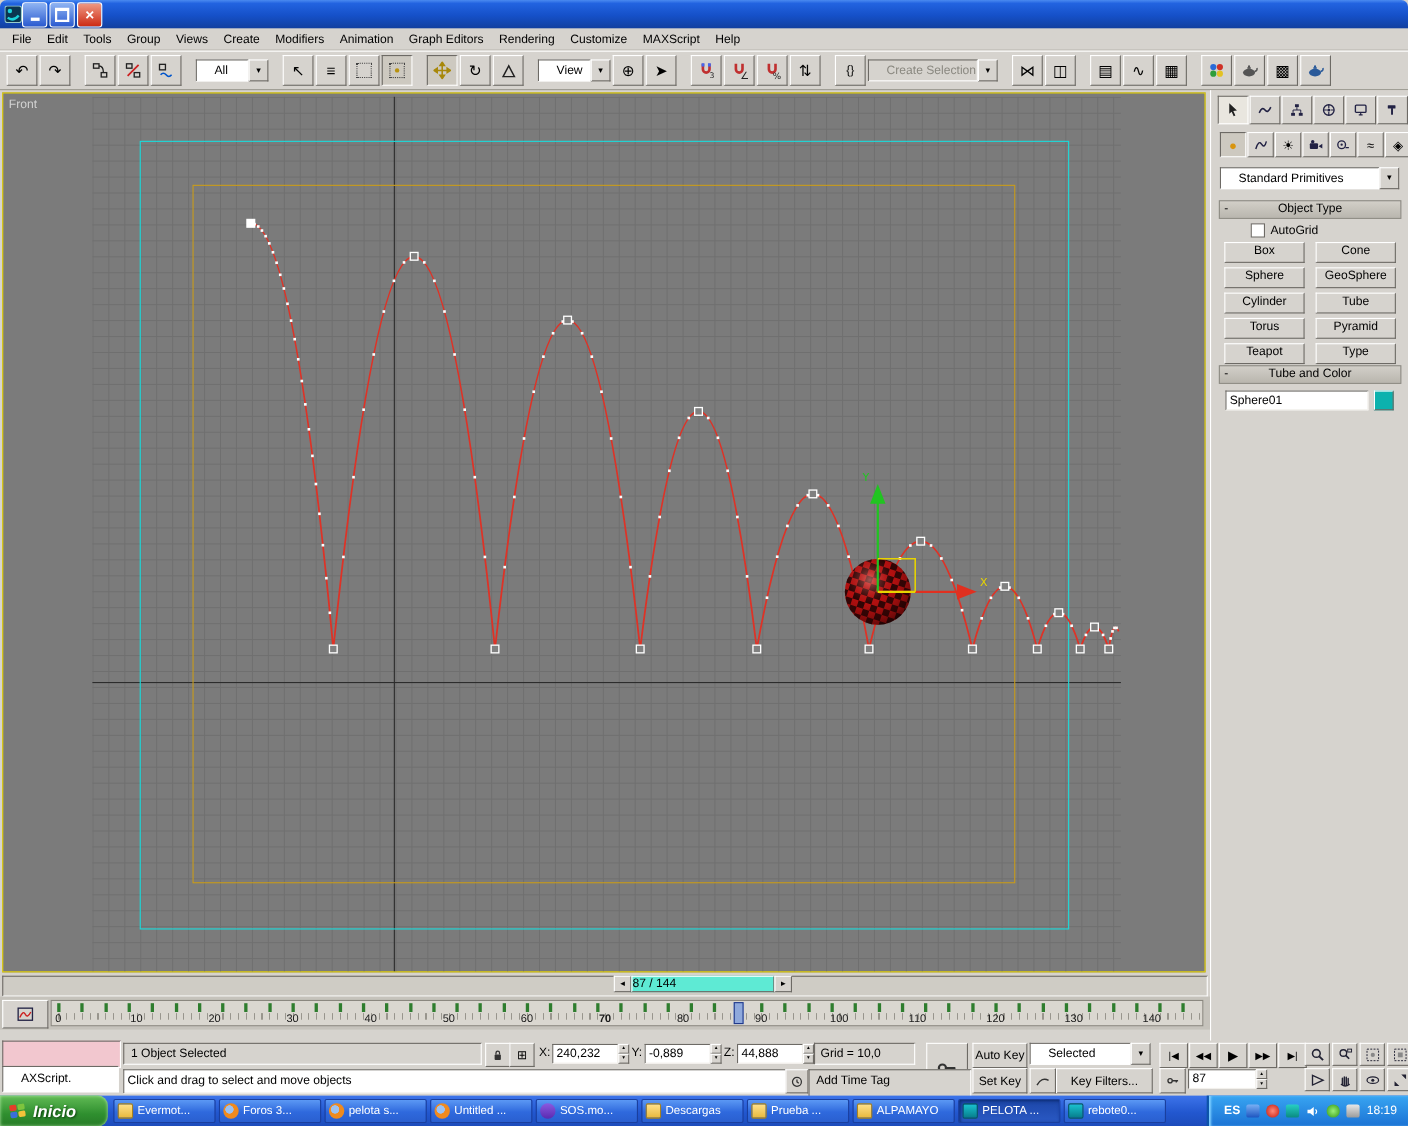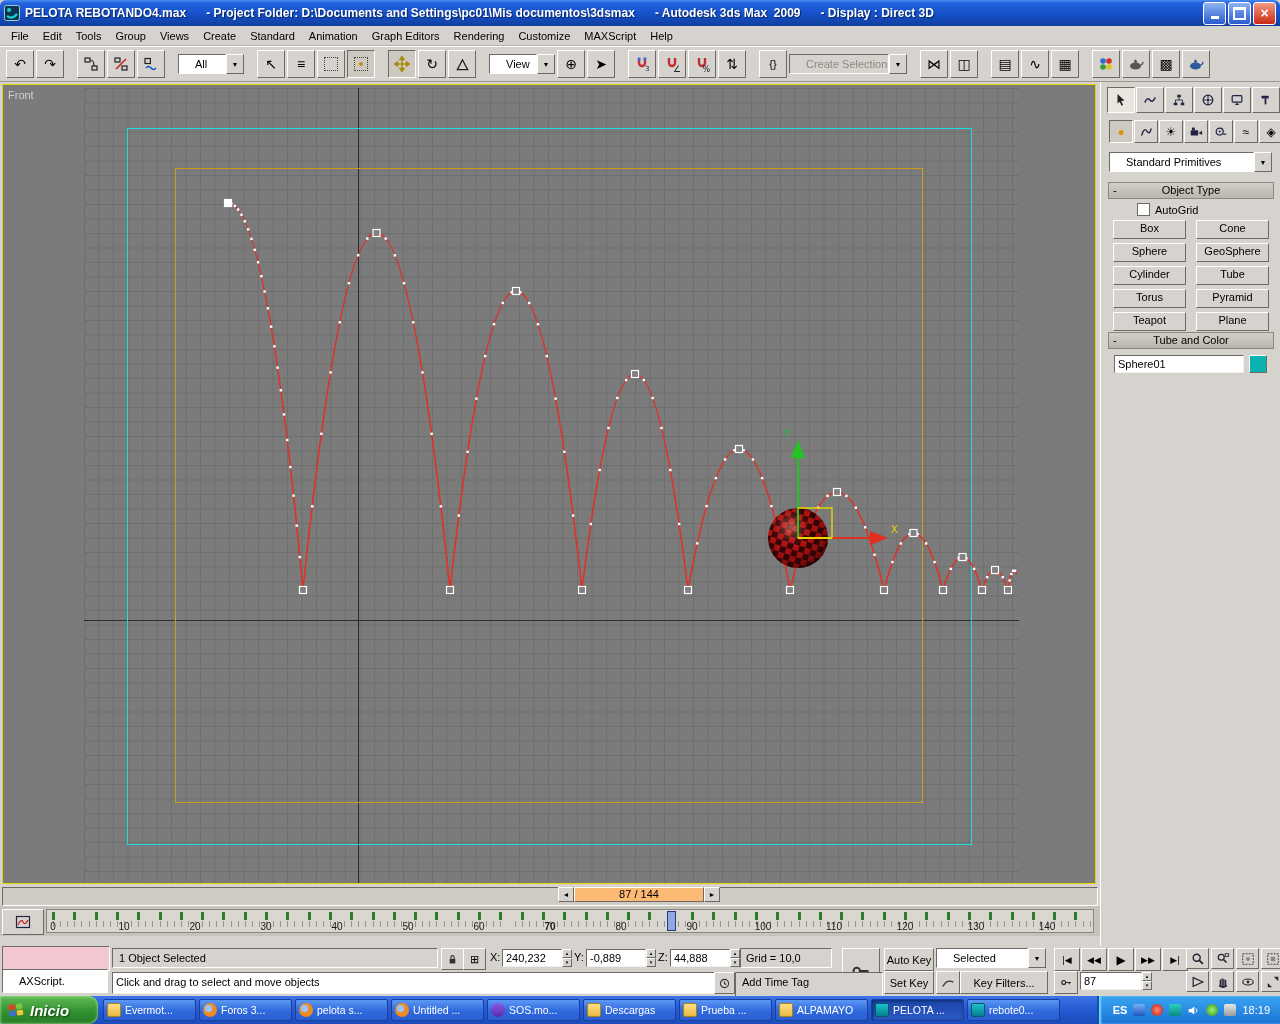--- a/index.html
+++ b/index.html
@@ -69,21 +69,21 @@
   .obgrid{position:absolute;left:12px;top:138px;width:156px;display:grid;grid-template-columns:1fr 1fr;gap:4px 10px}
   .obtn{height:17px;line-height:15px;text-align:center;background:#d6d3ce;border:1px solid;border-color:#fff #6d6a65 #6d6a65 #fff}
   .namefield{position:absolute;left:13px;top:273px;width:130px;height:18px;box-sizing:border-box}
   .swatch{position:absolute;left:148px;top:273px;width:18px;height:18px;border:1px solid;border-color:#fff #6d6a65 #6d6a65 #fff;box-sizing:border-box}
 
   
   .timeslider{position:absolute;left:0;top:886px;width:1100px;height:20px;background:#d6d3ce}
   .ts-track{position:absolute;left:2px;top:1px;width:1094px;height:17px;background:#cfccc5;border:1px solid;border-color:#6d6a65 #fff #fff #6d6a65}
   .ts-thumb{position:absolute;left:558px;top:1px;height:15px;display:flex}
   .ts-arrow{width:14px;background:#d6d3ce;border:1px solid;border-color:#fff #6d6a65 #6d6a65 #fff;display:flex;align-items:center;justify-content:center;font-size:7px}
-  .ts-val{width:128px;background:#fdba74;border:1px solid;border-color:#fff #6d6a65 #6d6a65 #fff;text-align:center;line-height:13px}
+  .ts-val{width:128px;background:#5eead4;border:1px solid;border-color:#fff #6d6a65 #6d6a65 #fff;line-height:13px}
   .ruler{position:absolute;left:0;top:906px;width:1100px;height:30px;background:#c6c3bc}
   .ruler-corner{position:absolute;left:2px;top:3px;width:40px;height:24px;display:flex;align-items:center;justify-content:center}
   #ruler-band{position:absolute;left:46px;top:3px;width:1048px;height:24px;background:#dad7d0;border:1px solid #8a877f;box-sizing:border-box;overflow:hidden}
   #ruler-band .ticks{position:absolute;left:0;top:11px;width:100%;height:6px;
      background:repeating-linear-gradient(90deg,transparent 0 6.1px,#98958d 6.1px 7.1px)}
   .rkey{position:absolute;top:2px;width:3px;height:8px;background:#2e7d2e}
   .rlabel{position:absolute;top:11px;width:24px;text-align:center;font-size:10px;color:#1a1a1a}
   .rcur{position:absolute;top:1px;width:9px;height:20px;background:#8fa9dc;border:1px solid #203a8c;box-sizing:border-box}
 
   
@@ -122,41 +122,40 @@
 <body>
 
 <div id="app">
 
   <div class="titlebar">
     <svg width="16" height="16" viewBox="0 0 16 16">
       <rect x="0.5" y="0.5" width="15" height="15" rx="2" fill="#0b3550" stroke="#9cc"></rect>
       <path d="M3 11 q5 4 10-2" stroke="#1ad0d8" stroke-width="2.2" fill="none"></path>
       <circle cx="5" cy="5" r="2" fill="#1ad0d8"></circle>
     </svg>
-    <span class="title">PELOTA REBOTANDO4.max      - Project Folder: D:\Documents and Settings\pc01\Mis documentos\3dsmax      - Autodesk 3ds Max  2009      - Display : Direct 3D</span>
     <span class="winbtns">
       <span class="wbtn minmax">
           <span class="gmin"></span>
         </span>
       <span class="wbtn minmax">
           <span class="gmax"></span>
         </span>
       <span class="wbtn close">×</span>
     </span>
   </div>
 
   <div class="menubar">
 
   <span class="menu-item">File</span>
       <span class="menu-item">Edit</span>
       <span class="menu-item">Tools</span>
       <span class="menu-item">Group</span>
       <span class="menu-item">Views</span>
       <span class="menu-item">Create</span>
-      <span class="menu-item">Standard</span>
+      <span class="menu-item">Modifiers</span>
       <span class="menu-item">Animation</span>
       <span class="menu-item">Graph Editors</span>
       <span class="menu-item">Rendering</span>
       <span class="menu-item">Customize</span>
       <span class="menu-item">MAXScript</span>
       <span class="menu-item">Help</span>
     </div>
 
   <div class="toolbar">
     <span class="tbtn b3">↶</span>
@@ -523,21 +522,21 @@
 
     <span class="obtn">Box</span>
         <span class="obtn">Cone</span>
         <span class="obtn">Sphere</span>
         <span class="obtn">GeoSphere</span>
         <span class="obtn">Cylinder</span>
         <span class="obtn">Tube</span>
         <span class="obtn">Torus</span>
         <span class="obtn">Pyramid</span>
         <span class="obtn">Teapot</span>
-        <span class="obtn">Plane</span>
+        <span class="obtn">Type</span>
       </div>
     <div class="rollout" style="top:250px">
       <span class="minus">-</span>
       <span>Tube and Color</span>
     </div>
     <span class="wfield namefield">Sphere01</span>
     <span class="swatch" style="background-color: rgb(12, 178, 174);"></span>
   </div>
 
   <div class="timeslider">

